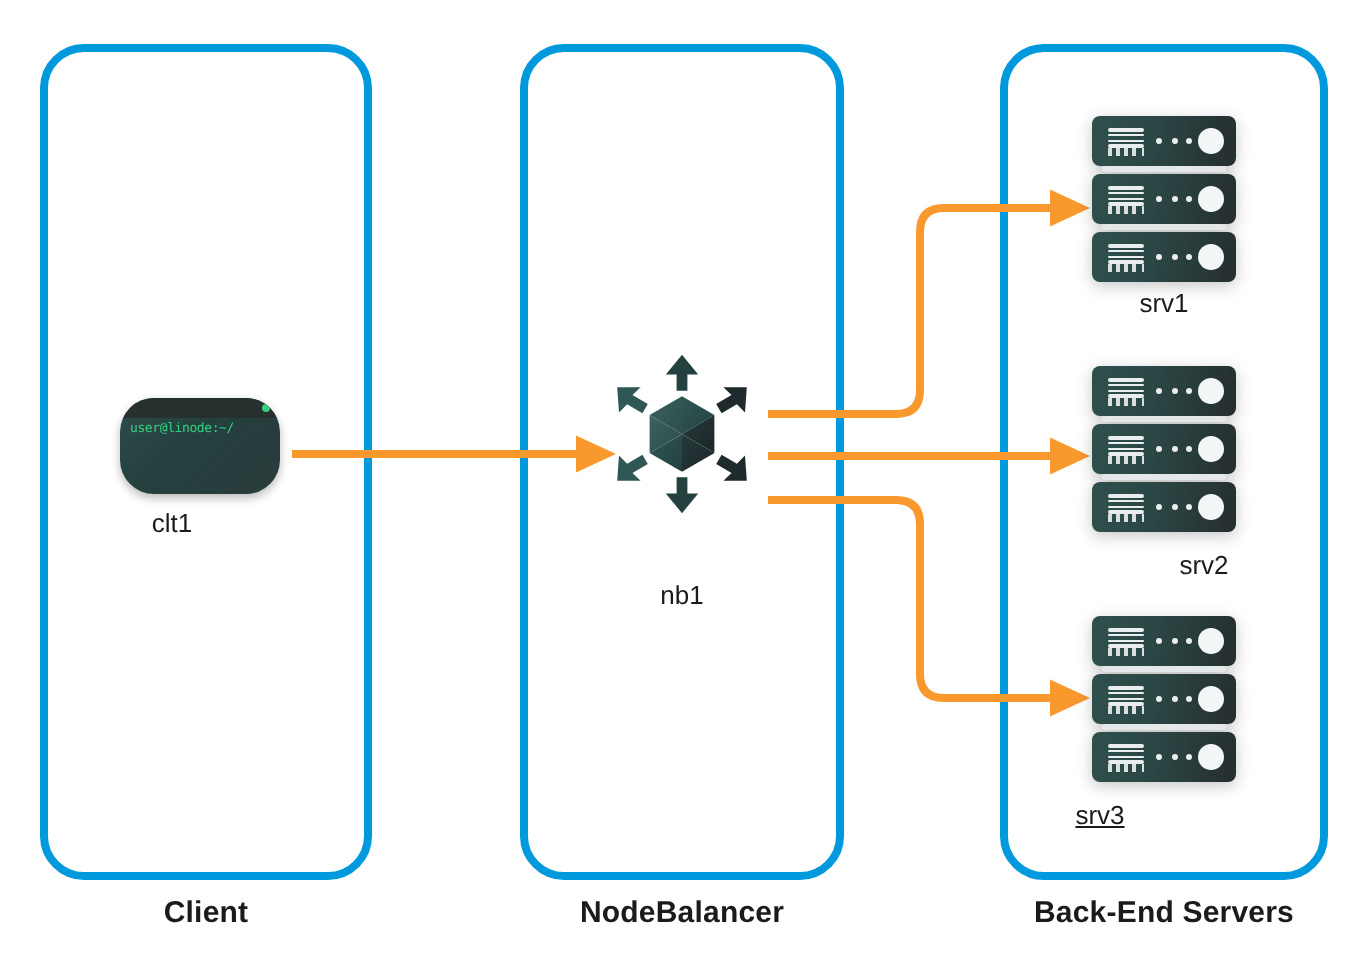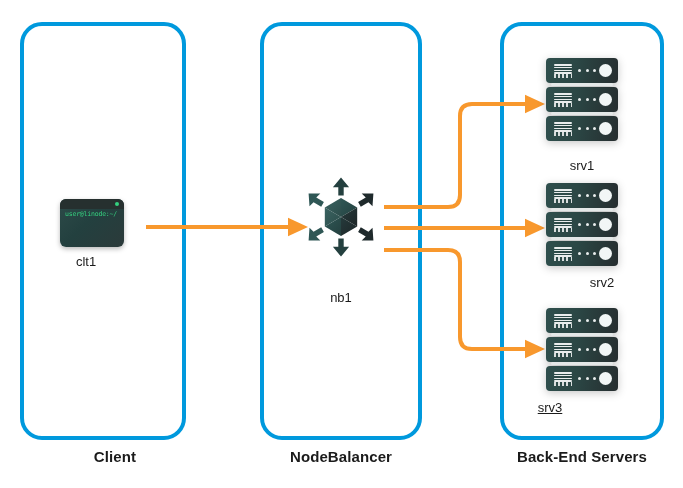--- a/index.html
+++ b/index.html
@@ -34,41 +34,41 @@
   .group-label {
     position: absolute;
     top: 448px;
     font-size: 15px;
     font-weight: bold;
     color: #1b1b1b;
     text-align: center;
     letter-spacing: 0.1px;
     white-space: nowrap;
   }
-  #label-client  { left: 32px;  width: 166px; text-align: center; }
+  #label-client  { left: 20px;  width: 166px; text-align: center; }
   #label-nb      { left: 260px; width: 162px; }
   #label-servers { left: 500px; width: 164px; }
 
   
   .node-caption {
     position: absolute;
     font-size: 13px;
     color: #1b1b1b;
     text-align: center;
     white-space: nowrap;
   }
 
   
   #clt1-icon {
     position: absolute;
     left: 60px;
     top: 199px;
-    width: 64px;
+    width: 80px;
     height: 48px;
-    border-radius: 6px;
+    border-radius: 17px;
     background: linear-gradient(135deg, #2d4b49 0%, #23403f 45%, #2b3a3a 100%);
     box-shadow: 0 2px 5px rgba(0,0,0,0.28);
     overflow: hidden;
   }
   #clt1-titlebar {
     position: absolute;
     left: 0; top: 0;
     width: 100%;
     height: 10px;
     background: #26302f;
@@ -172,21 +172,21 @@
     top: 6px;
     width: 13px;
     height: 13px;
     border-radius: 50%;
     background: #f2f6f6;
   }
 
   #srv1-rack { left: 546px; top: 58px; }
   #srv2-rack { left: 546px; top: 183px; }
   #srv3-rack { left: 546px; top: 308px; }
-  #srv1-label { left: 540px; top: 158px; width: 84px; }
+  #srv1-label { left: 540px; top: 144px; width: 84px; }
   #srv2-label { left: 560px; top: 275px; width: 84px; }
   #srv3-label { left: 508px; top: 400px; width: 84px; text-decoration: underline; }
 
   
   #nb1-icon {
     position: absolute;
     left: 296px;
     top: 172px;
     width: 90px;
     height: 90px;

